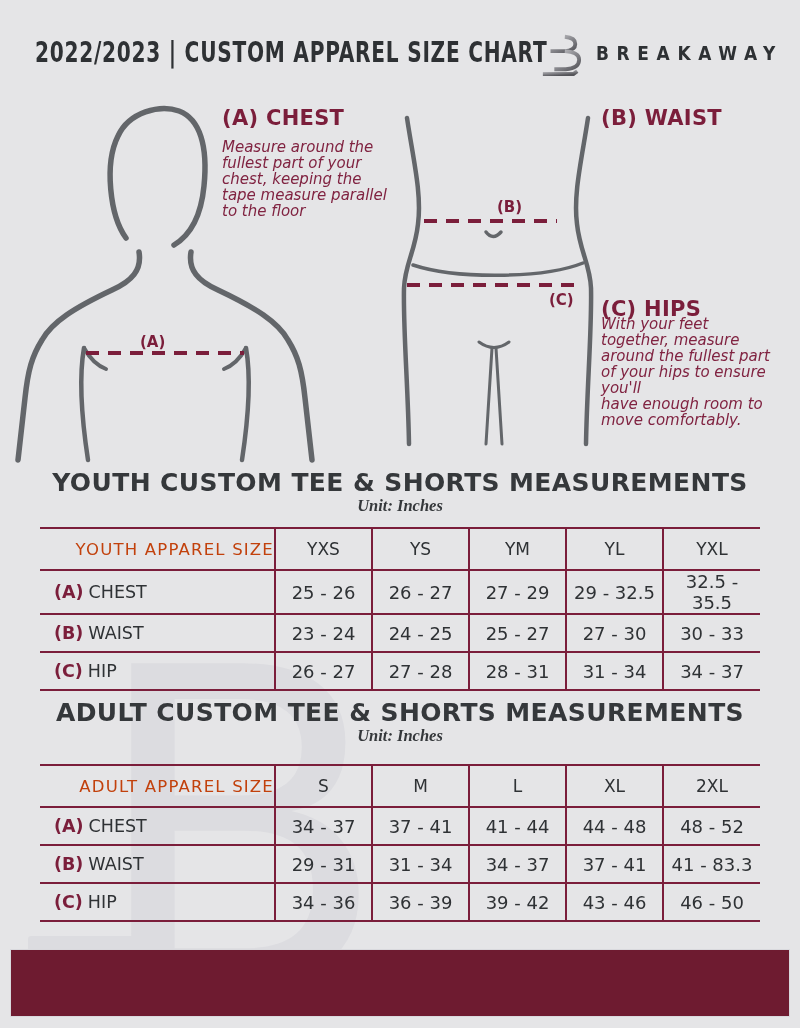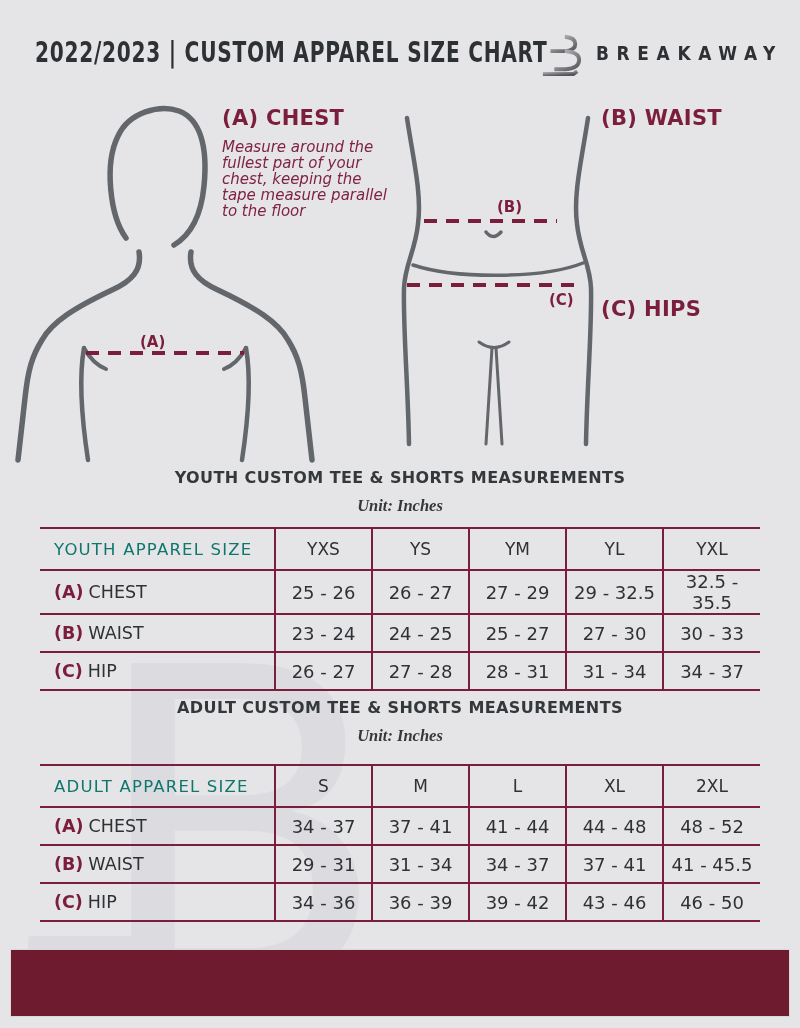--- a/index.html
+++ b/index.html
@@ -55,21 +55,21 @@
     position:absolute;font-size:15px;font-weight:700;color:var(--maroon);
   }
   .dash-line{
     position:absolute;height:4px;
     background:repeating-linear-gradient(90deg,var(--maroon) 0 13px,transparent 13px 22px);
   }
   .figure-svg{position:absolute;}
   
   .section-title{
     position:absolute;width:720px;left:40px;text-align:center;
-    font-size:16px;font-weight:600;color:#35383b;letter-spacing:.4px;
+    font-size:25px;font-weight:600;color:#35383b;letter-spacing:.4px;
   }
   .section-unit{
     position:absolute;width:720px;left:40px;text-align:center;
     font-size:16.5px;font-weight:600;font-style:italic;color:#35383b;font-family:Liberation Serif, serif;
   }
   table.size-table{
     position:absolute;left:40px;width:720px;
     border-collapse:collapse;table-layout:fixed;
     border-top:2px solid var(--maroon);border-bottom:2px solid var(--maroon);
     background:transparent;
@@ -78,21 +78,21 @@
   .size-table col.data-col{width:97px;}
   .size-table th,.size-table td{
     border:2px solid var(--maroon);
     background:transparent;font-weight:normal;
   }
   .size-table th:first-child,.size-table td:first-child{border-left:none;}
   .size-table th:last-child,.size-table td:last-child{border-right:none;}
   .size-table thead th{height:42px;}
   .size-table tbody td{height:38px;}
   .size-label-head{
-    text-align:left;padding-left:14px;font-size:16.5px;color:#0f766e;letter-spacing:1.2px;
+    text-align:right;padding-left:14px;font-size:16.5px;color:#c2410c;letter-spacing:1.2px;
   }
   .size-col-head{text-align:center;font-size:17px;font-weight:700;color:#2f3235;}
   .row-label{text-align:left;padding-left:14px;font-size:17.5px;color:#2f3235;}
   .row-label .pfx{font-weight:700;color:var(--maroon);margin-right:5px;}
   .cell-val{text-align:center;font-size:18px;font-weight:500;color:#2f3235;}
   
   .footer-bar{
     position:absolute;left:11px;top:950px;width:778px;height:66px;
     background:var(--maroon-deep);z-index:2;
     box-shadow:0 0 0 1px #d9d9dd;
@@ -163,20 +163,27 @@
   <div class="guide-heading z" style="left:222px;top:106px;">(A) CHEST</div>
   <div class="guide-body z" style="left:222px;top:139px;">Measure around the
 fullest part of your
 chest, keeping the
 tape measure parallel
 to the floor</div>
 
   <div class="guide-heading z" style="left:601px;top:106px;">(B) WAIST</div>
 
   <div class="guide-heading z" style="left:601px;top:297px;">(C) HIPS</div>
+  <div class="guide-body z" style="left:601px;top:316px;">With your feet
+together, measure
+around the fullest part
+of your hips to ensure
+you'll
+have enough room to
+move comfortably.</div>
 
   <div class="section-title z" style="top:468px;">YOUTH CUSTOM TEE &amp; SHORTS MEASUREMENTS</div>
   <div class="section-unit z" style="top:496px;">Unit: Inches</div>
 
   <table class="size-table z" style="top:527px;">
     <colgroup>
         <col class="label-col">
         <col class="data-col">
         <col class="data-col">
         <col class="data-col">
@@ -251,21 +258,21 @@
         <td class="cell-val">41 - 44</td>
         <td class="cell-val">44 - 48</td>
         <td class="cell-val">48 - 52</td>
       </tr>
       <tr>
         <td class="row-label"><span class="pfx">(B)</span><span>WAIST</span></td>
         <td class="cell-val">29 - 31</td>
         <td class="cell-val">31 - 34</td>
         <td class="cell-val">34 - 37</td>
         <td class="cell-val">37 - 41</td>
-        <td class="cell-val">41 - 45.5</td>
+        <td class="cell-val">41 - 83.3</td>
       </tr>
       <tr>
         <td class="row-label"><span class="pfx">(C)</span><span>HIP</span></td>
         <td class="cell-val">34 - 36</td>
         <td class="cell-val">36 - 39</td>
         <td class="cell-val">39 - 42</td>
         <td class="cell-val">43 - 46</td>
         <td class="cell-val">46 - 50</td>
       </tr>
     </tbody>

